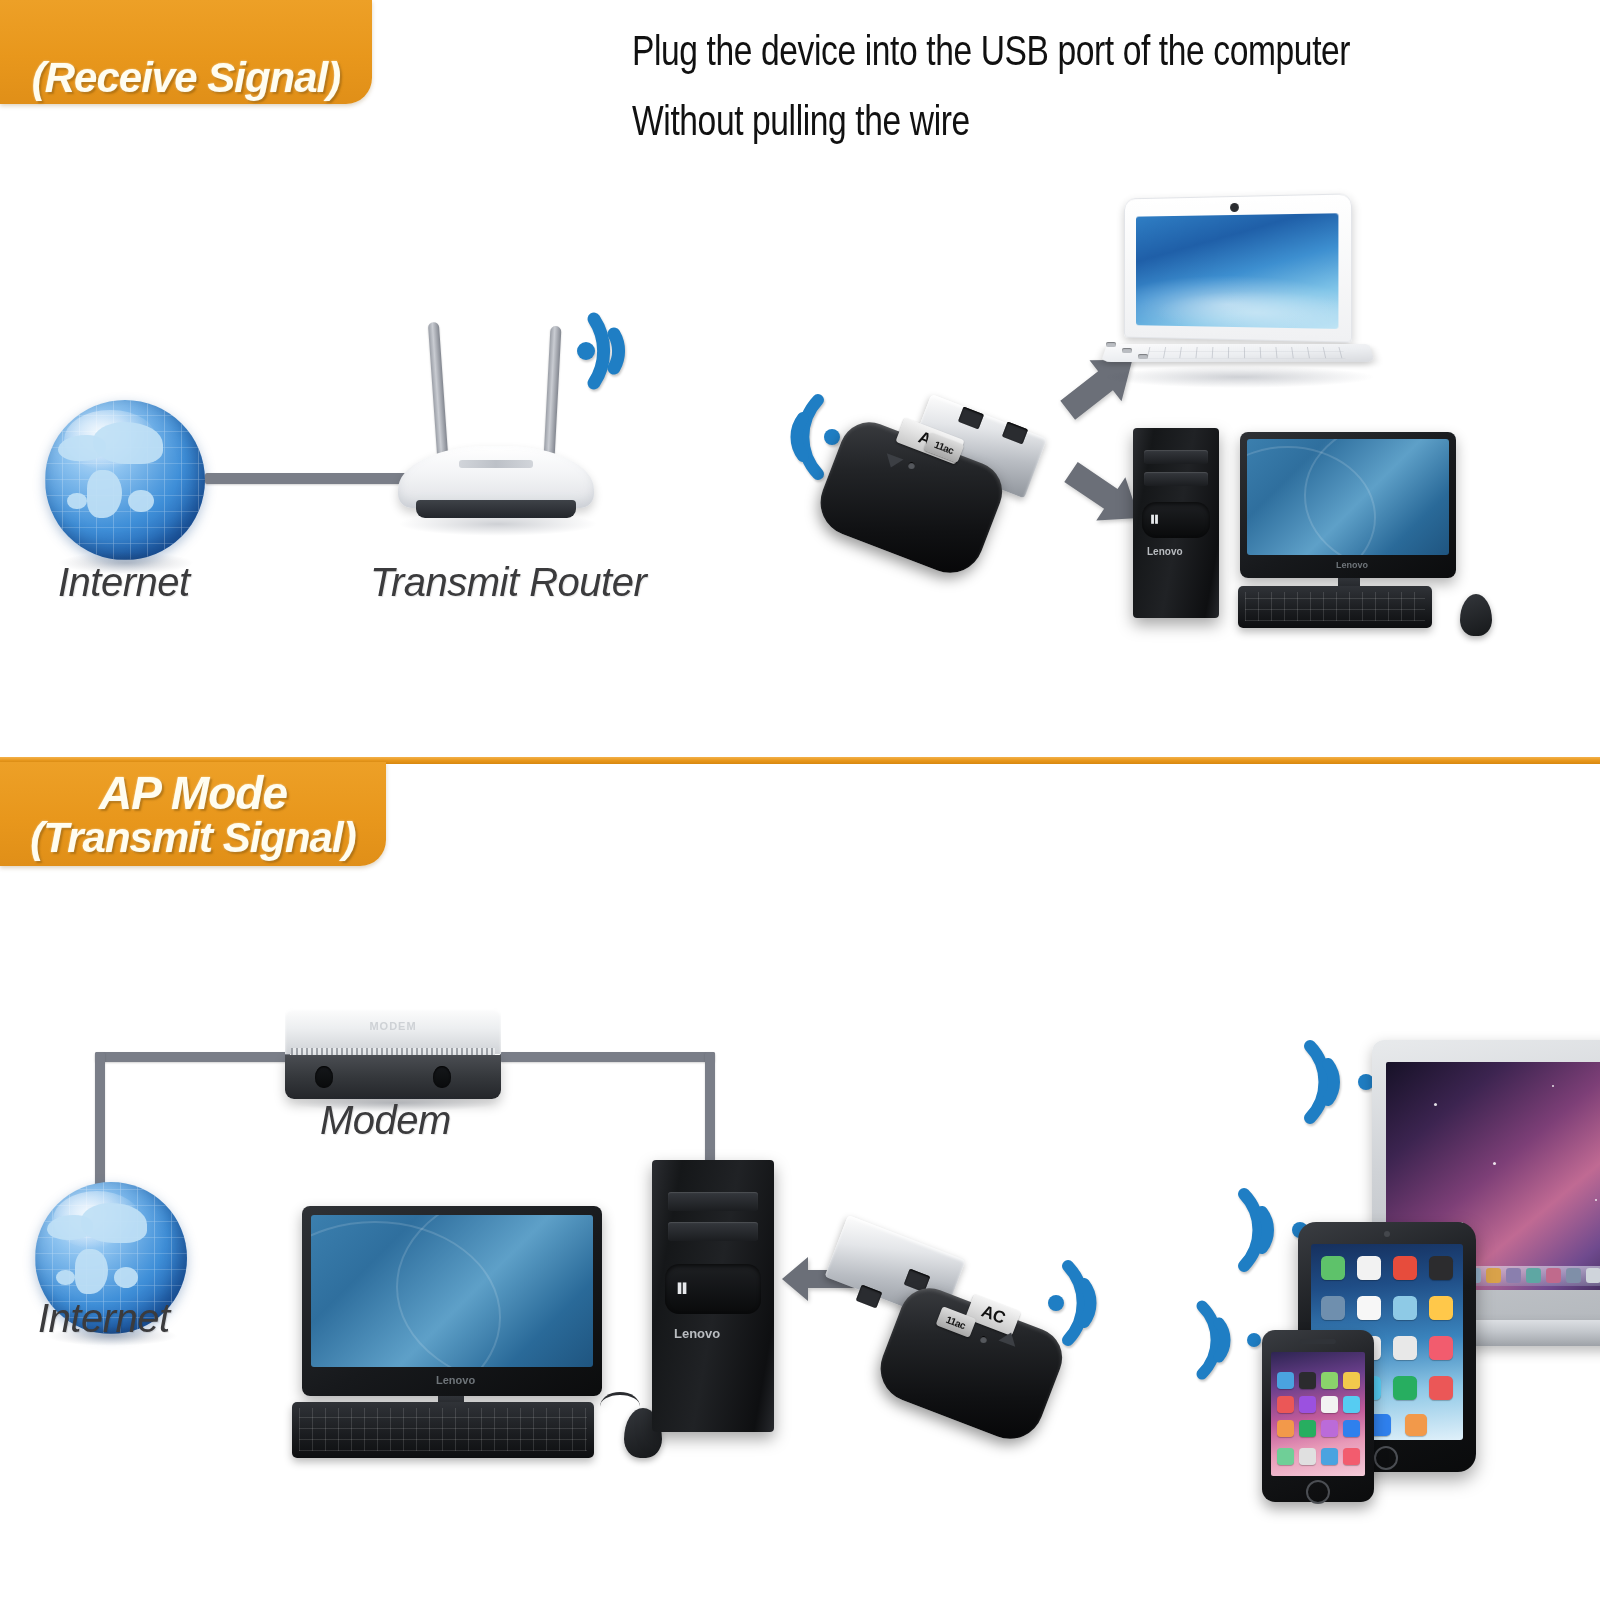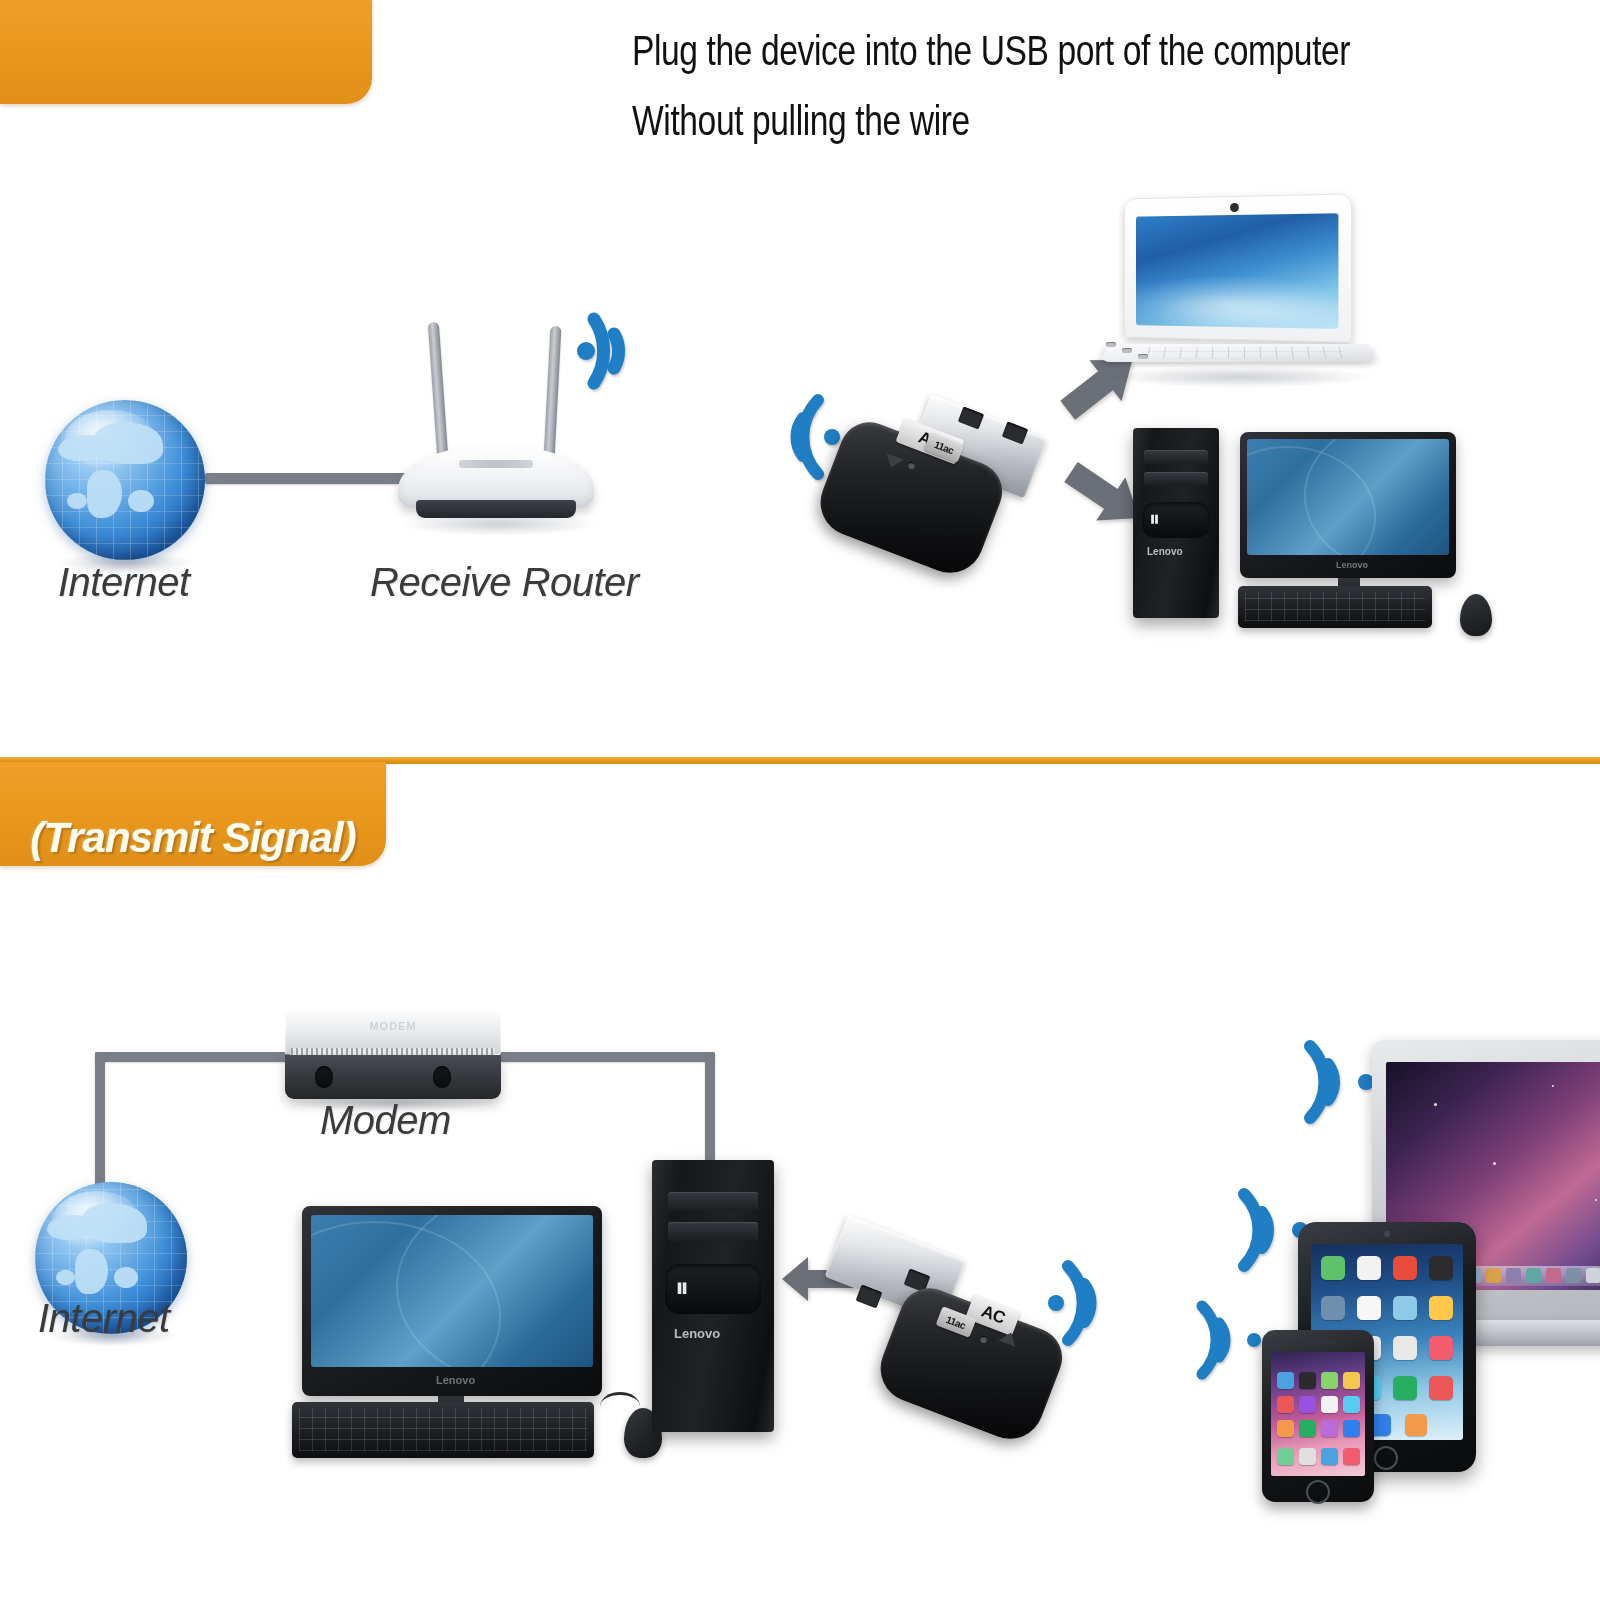--- a/index.html
+++ b/index.html
@@ -200,20 +200,21 @@
 
   .shadow{position:absolute;border-radius:50%;
      background:radial-gradient(ellipse at 50% 50%, rgba(30,40,60,.22), rgba(30,40,60,0) 70%);}
 </style>
 </head>
 <body>
 
 <div class="stage">
 
   <div class="banner" id="banner-client">
+    <div class="btext l2">(Receive Signal)</div>
   </div>
 
   <div class="headline" id="hl1">Plug the device into the USB port of the computer</div>
   <div class="headline" id="hl2">Without pulling the wire</div>
 
   <div class="globe" style="left:45px;top:400px;width:160px;height:160px;">
     <div class="gloss"></div>
     <div class="grid"></div>
     <div class="land" style="left:8%;top:22%;width:30%;height:16%;border-radius:60% 40% 50% 45%;"></div>
     <div class="land" style="left:30%;top:14%;width:44%;height:26%;border-radius:50% 60% 35% 55%;"></div>
@@ -228,21 +229,21 @@
 
   <div class="router" style="left:398px;top:322px;width:196px;height:200px;">
     <div class="ant" style="left:36px;top:0px;height:178px;transform:rotate(-4deg);"></div>
     <div class="ant" style="left:148px;top:4px;height:172px;transform:rotate(3deg);"></div>
     <div class="body">
       <div class="logo"></div>
     </div>
     <div class="base"></div>
   </div>
   <div class="shadow" style="left:398px;top:512px;width:200px;height:24px;"></div>
-  <div class="devlabel" style="left:370px;top:560px;">Receive Router</div>
+  <div class="devlabel" style="left:370px;top:560px;">Transmit Router</div>
 
   <div class="wifi" style="left:572px;top:296px;">
     <svg width="100" height="110" viewBox="0 0 100 110">
       <g fill="none" stroke="#1f7ec4" stroke-width="13" stroke-linecap="round">
         <path d="M22 23 A 58 58 0 0 1 22 87"></path>
         <path d="M42 38 A 34 34 0 0 1 42 72"></path>
       </g>
       <circle cx="14" cy="55" r="9" fill="#1f7ec4"></circle>
     </svg>
   </div>
@@ -325,20 +326,21 @@
   </div>
 
   <div class="kbd" style="left:1238px;top:586px;width:194px;height:42px;">
     <div class="keys"></div>
   </div>
   <div class="mouse" style="left:1460px;top:594px;width:32px;height:42px;"></div>
 
   <div class="rule"></div>
 
   <div class="banner" id="banner-ap">
+    <div class="btext l1">AP Mode</div>
     <div class="btext l2">(Transmit Signal)</div>
   </div>
 
   <div class="cable" style="left:95px;top:1052px;width:195px;height:10px;"></div>
   <div class="cable" style="left:95px;top:1052px;width:10px;height:145px;"></div>
   <div class="cable" style="left:500px;top:1052px;width:215px;height:10px;"></div>
   <div class="cable" style="left:705px;top:1052px;width:10px;height:125px;"></div>
 
   <div class="modem" style="left:285px;top:1008px;width:216px;height:92px;">
     <div class="top">

